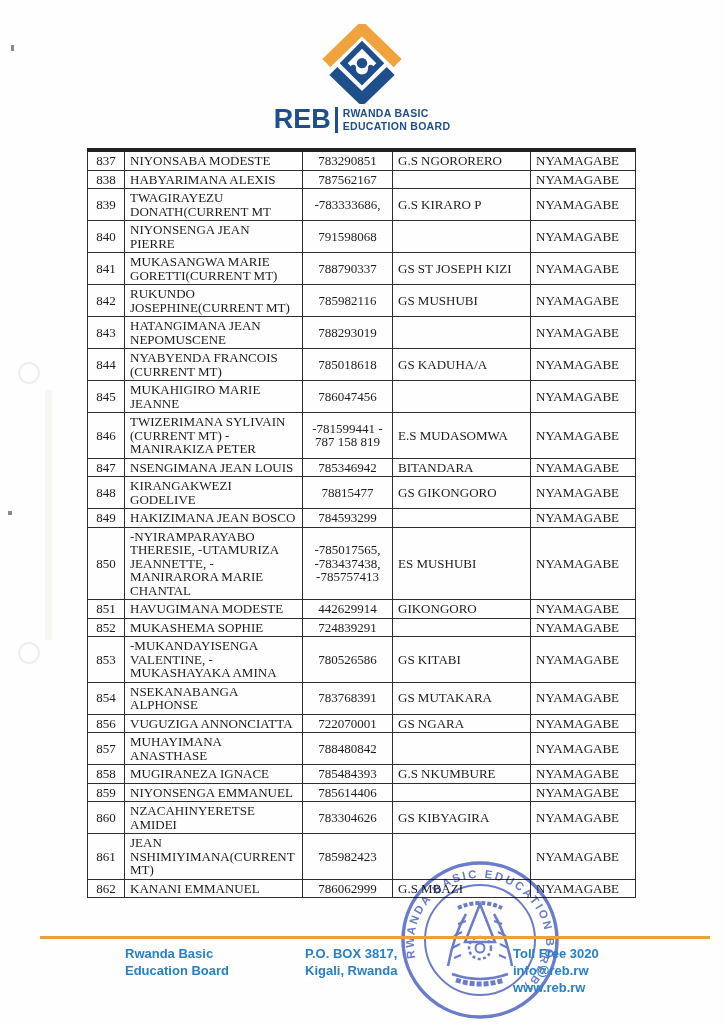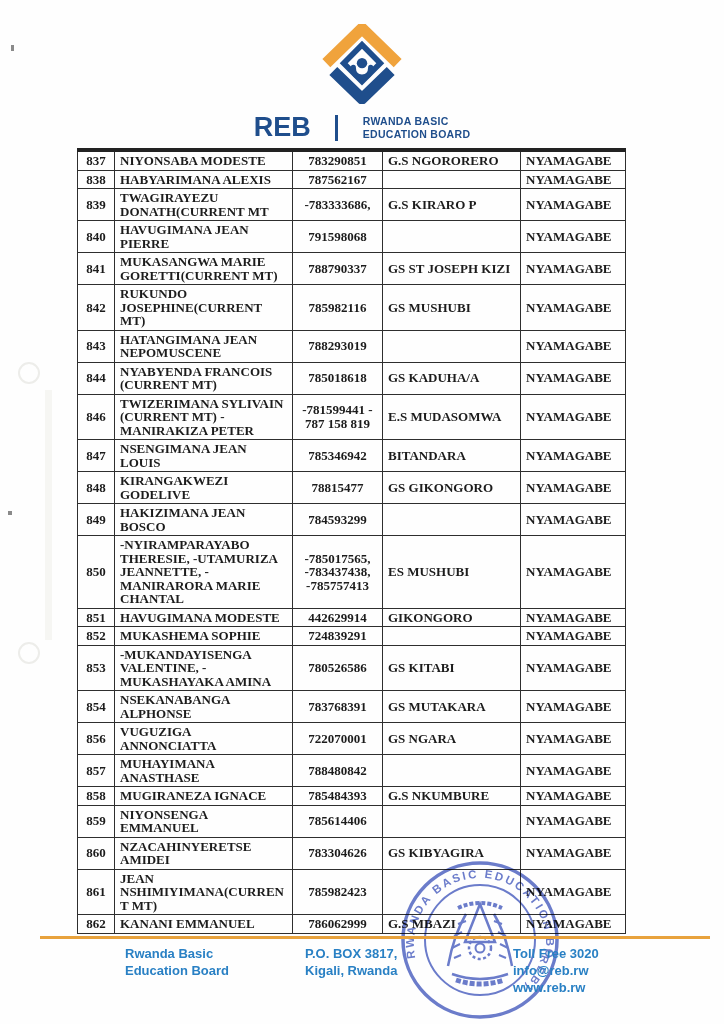--- a/index.html
+++ b/index.html
@@ -10,27 +10,27 @@
     font-family:"Liberation Serif", serif; color:#1c1c1c;
   }
   
   .punch-hole { position:absolute; width:22px; height:22px; border:2px solid #ededea; border-radius:50%; }
   .speck { position:absolute; background:#8a8a8a; }
   .smudge { position:absolute; background:#f6f6f3; }
 
   
   .logo-block { position:absolute; top:24px; left:0; width:724px; display:flex; flex-direction:column; align-items:center; }
   .logo-mark { width:92px; height:80px; }
-  .logo-text { display:flex; align-items:center; margin-top:10px;gap:20px; }
+  .logo-text { display:flex; align-items:center; margin-top:2px; }
   .logo-acronym { font-family:"Liberation Sans", sans-serif; font-weight:bold; font-size:27px; letter-spacing:0px; line-height:1; }
   .logo-divider { width:3px; height:26px; margin:0 5px 0 4px; }
   .logo-name { font-family:"Liberation Sans", sans-serif; font-weight:bold; font-size:10.5px; line-height:1.15; letter-spacing:.3px; }
 
   
-  .roster { position:absolute; left:77px; top:148px;font-weight:bold; }
+  .roster { position:absolute; left:87px; top:148px; }
   table { border-collapse:collapse; table-layout:fixed; width:548px; background:transparent; }
   td {
     border:1.5px solid #2e2e2e; font-size:13px; line-height:13.5px;
     padding:2px 5px; vertical-align:middle; word-wrap:break-word;
   }
   tr:first-child td { border-top:4px solid #222; }
   td.c-no { text-align:center; padding:2px 2px; }
   td.c-phone { text-align:center; white-space:pre-line; }
   td.c-name, td.c-school, td.c-district { text-align:left; }
 
@@ -102,21 +102,21 @@
     <tr>
       <td class="c-no">839</td>
       <td class="c-name">TWAGIRAYEZU DONATH(CURRENT MT</td>
       <td class="c-phone">-783333686,</td>
       <td class="c-school">G.S KIRARO P</td>
       <td class="c-district">NYAMAGABE</td>
     </tr>
 
     <tr>
       <td class="c-no">840</td>
-      <td class="c-name">HAVUGIMANA JEAN PIERRE</td>
+      <td class="c-name">NIYONSENGA JEAN PIERRE</td>
       <td class="c-phone">791598068</td>
       <td class="c-school"></td>
       <td class="c-district">NYAMAGABE</td>
     </tr>
 
     <tr>
       <td class="c-no">841</td>
       <td class="c-name">MUKASANGWA MARIE GORETTI(CURRENT MT)</td>
       <td class="c-phone">788790337</td>
       <td class="c-school">GS ST JOSEPH KIZI</td>
@@ -140,20 +140,27 @@
     </tr>
 
     <tr>
       <td class="c-no">844</td>
       <td class="c-name">NYABYENDA FRANCOIS (CURRENT MT)</td>
       <td class="c-phone">785018618</td>
       <td class="c-school">GS KADUHA/A</td>
       <td class="c-district">NYAMAGABE</td>
     </tr>
 
+    <tr>
+      <td class="c-no">845</td>
+      <td class="c-name">MUKAHIGIRO MARIE JEANNE</td>
+      <td class="c-phone">786047456</td>
+      <td class="c-school"></td>
+      <td class="c-district">NYAMAGABE</td>
+    </tr>
 
     <tr>
       <td class="c-no">846</td>
       <td class="c-name">TWIZERIMANA SYLIVAIN (CURRENT MT) - MANIRAKIZA PETER</td>
       <td class="c-phone">-781599441 -
 787 158 819</td>
       <td class="c-school">E.S MUDASOMWA</td>
       <td class="c-district">NYAMAGABE</td>
     </tr>
 

